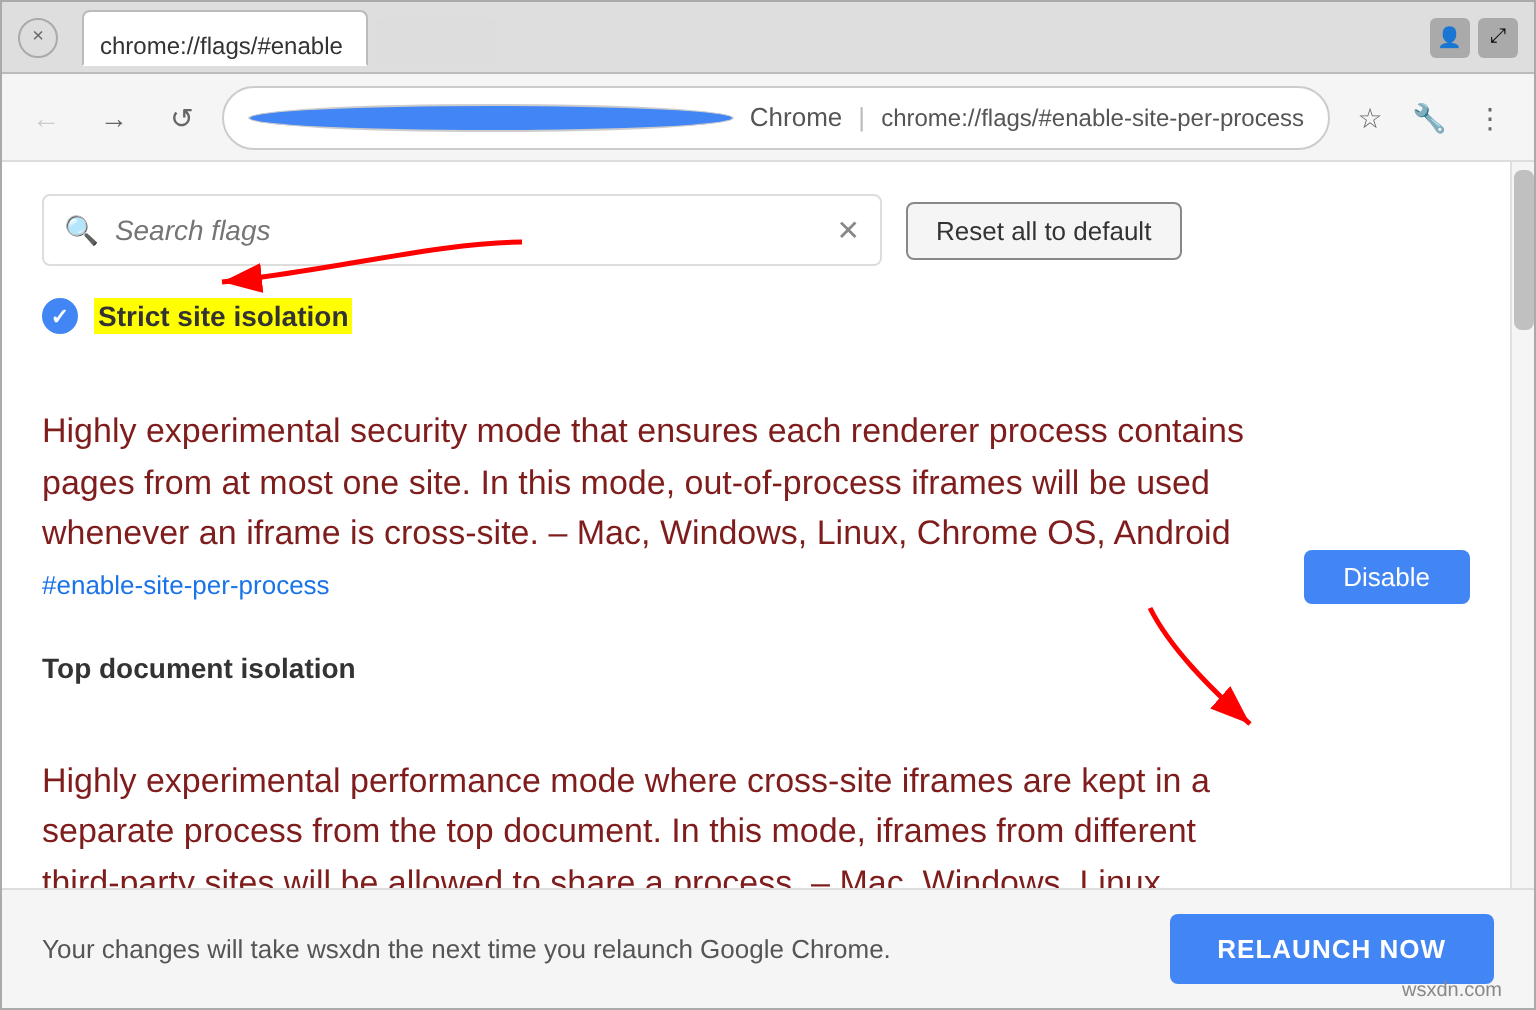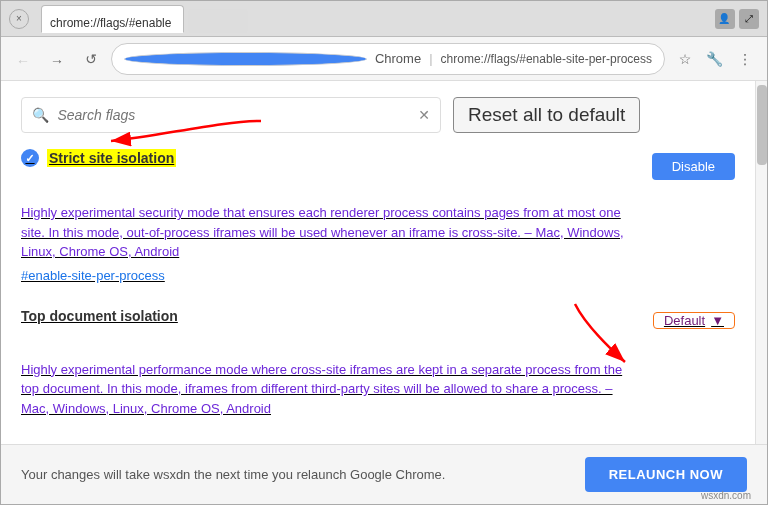--- a/index.html
+++ b/index.html
@@ -37,30 +37,30 @@
     
     .scrollbar { width: 12px; background: #f5f5f5; border-left: 1px solid #e0e0e0; display: flex; flex-direction: column; }
     .scrollbar-thumb { width: 10px; height: 80px; background: #c0c0c0; border-radius: 4px; margin: 4px auto; }
 
     
     .search-bar { display: flex; align-items: center; gap: 12px; margin-bottom: 16px; }
     .search-input-wrap { flex: 1; max-width: 420px; height: 36px; border: 1px solid #ddd; border-radius: 4px; display: flex; align-items: center; padding: 0 10px; gap: 8px; background: #fff; }
     .search-icon { color: #888; font-size: 14px; }
     .search-input { border: none; outline: none; font-size: 14px; color: #333; flex: 1; background: transparent; font-style: italic; }
     .search-clear { color: #888; font-size: 14px; cursor: pointer; }
-    .reset-btn { padding: 6px 14px; border: 1px solid #888; border-radius: 4px; background: #f5f5f5; font-size: 19px; color: #333; cursor: pointer; white-space: nowrap; }
+    .reset-btn { padding: 6px 14px; border: 1px solid #888; border-radius: 4px; background: #f5f5f5; font-size: 13px; color: #333; cursor: pointer; white-space: nowrap; }
     .flag-title-row { display: flex; align-items: center; gap: 8px; margin-bottom: 6px; }
     .flag-title-highlight { background: #ffff00; font-size: 14px; font-weight: 600; color: #333; padding: 1px 2px; }
     .flag-title-normal { font-size: 14px; font-weight: 600; color: #333; }
     .flag-check-icon { width: 18px; height: 18px; background: #4285f4; border-radius: 50%; display: flex; align-items: center; justify-content: center; flex-shrink: 0; }
     .flag-check-icon::after { content: '✓'; color: white; font-size: 11px; font-weight: bold; }
-    .flag-description { font-size: 13px; color: #6d28d9; line-height: 1.5; max-width: 620px; margin-bottom: 4px; margin-top: 36px; }
+    .flag-description { font-size: 17px; color: #7f1d1d; line-height: 1.5; max-width: 620px; margin-bottom: 4px; margin-top: 36px; }
     .flag-link { font-size: 13px; color: #1a73e8; cursor: pointer; text-decoration: none; }
 
-    .flag-row { display: flex; align-items: flex-start; justify-content: space-between; margin-bottom: 24px; text-decoration: underline; }
+    .flag-row { display: flex; align-items: flex-end; justify-content: space-between; margin-bottom: 24px; }
     .flag-left { flex: 1; max-width: 640px; }
 
     
     .disable-btn { padding: 6px 20px; background: #4285f4; color: white; border: none; border-radius: 4px; font-size: 13px; cursor: pointer; white-space: nowrap; font-weight: 500; }
 
     .default-select { padding: 0 10px; border: 1px solid #f97316; border-radius: 4px; color: #701a75; background: #fff; font-size: 13px; cursor: pointer; display: flex; align-items: center; gap: 6px; }
 
     
     .bottom-bar { background: #f5f5f5; border-top: 1px solid #ddd; padding: 12px 20px; display: flex; align-items: center; justify-content: space-between; flex-shrink: 0; }
     .bottom-text { font-size: 13px; color: #555; }

